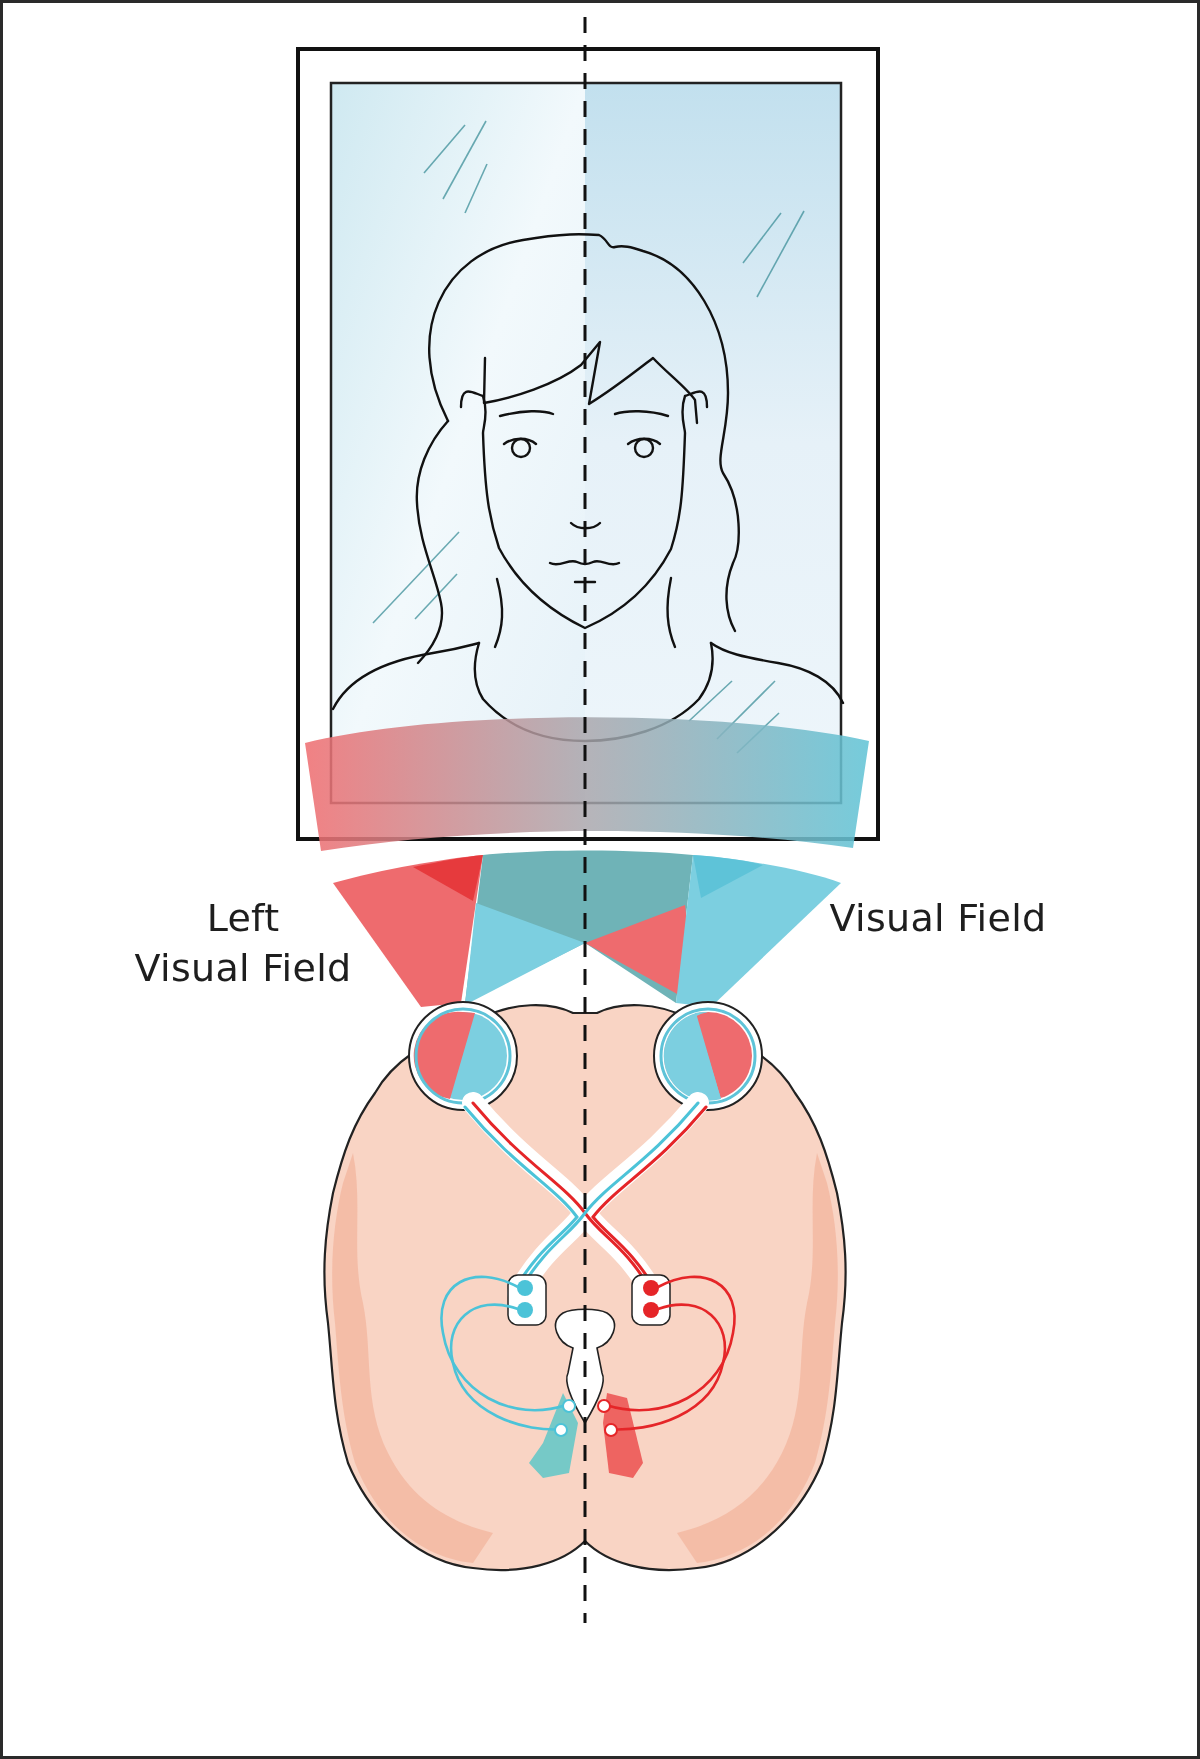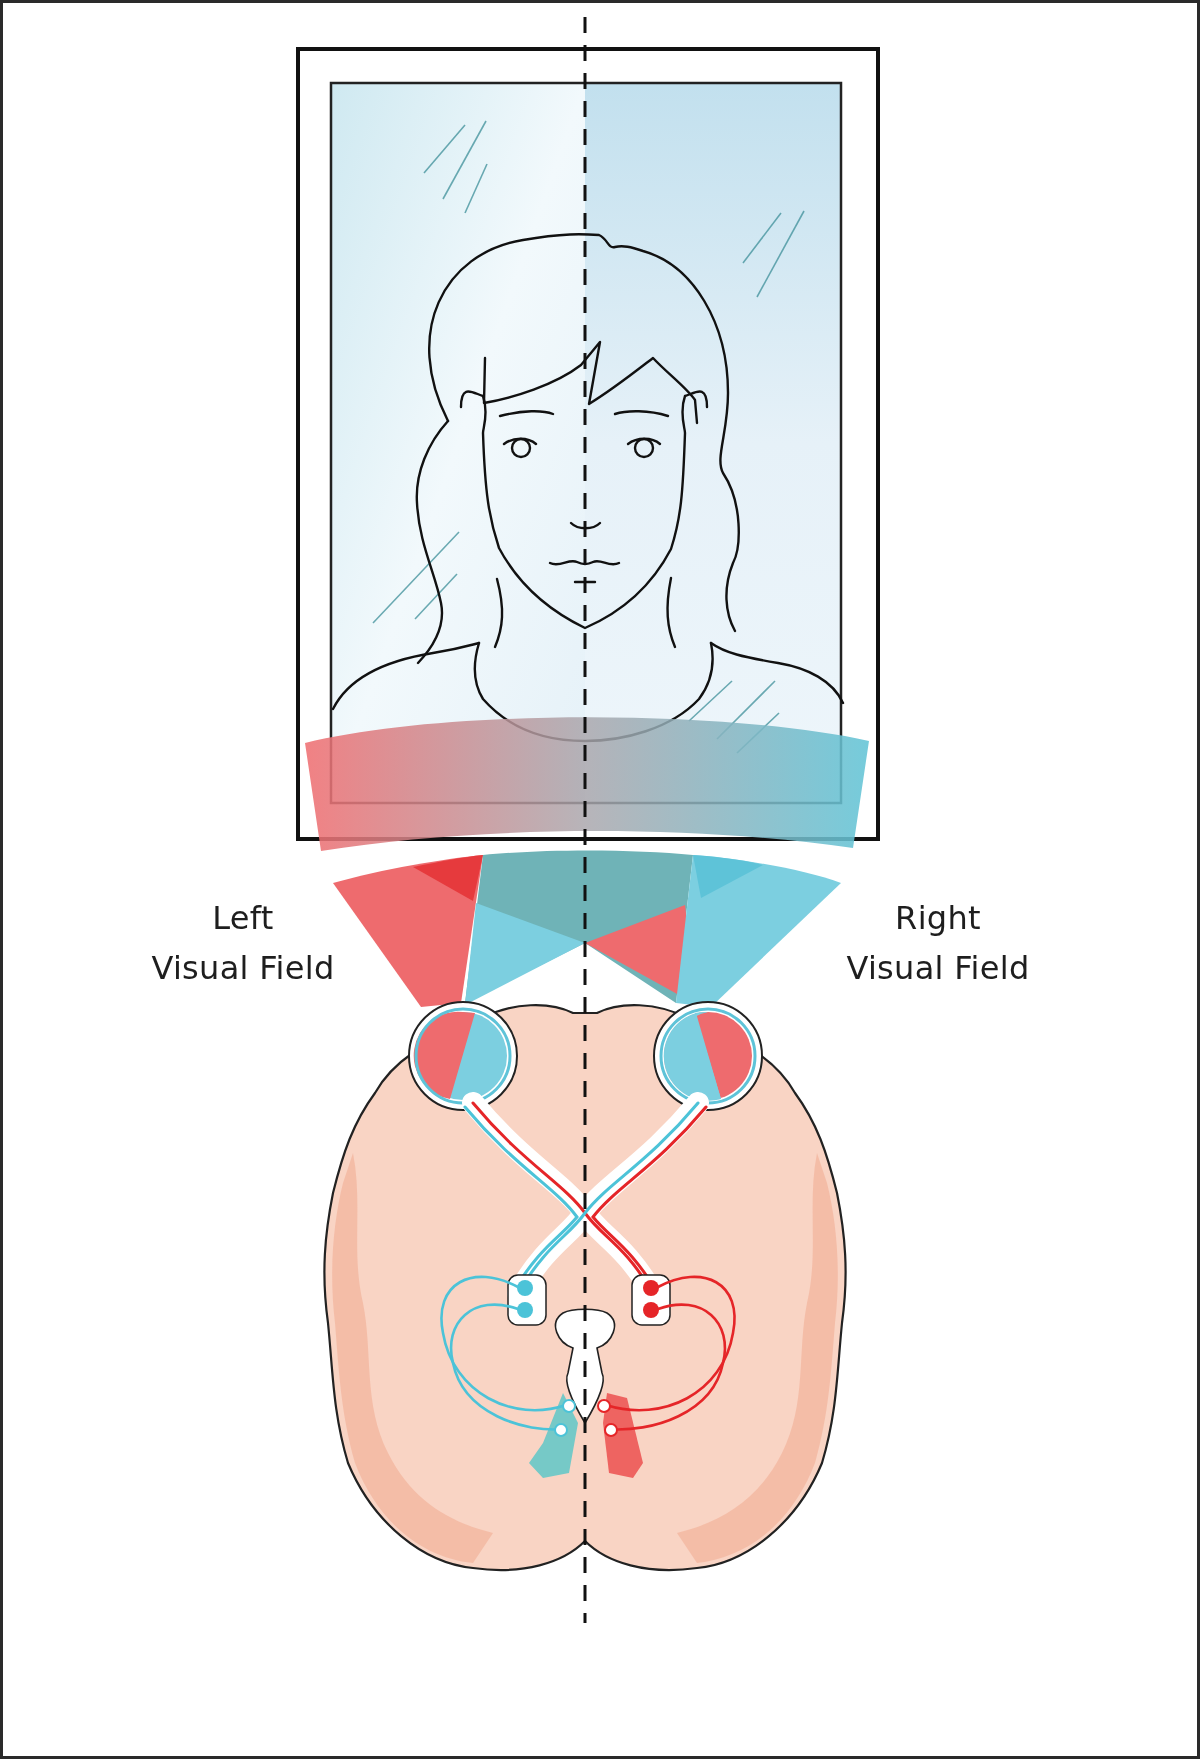--- a/index.html
+++ b/index.html
@@ -4,21 +4,21 @@
 <style>
   html, body { margin: 0; padding: 0; background: #ffffff; }
   body { width: 1200px; height: 1759px; position: relative; overflow: hidden; }
   .canvas {
     position: absolute; left: 0; top: 0; width: 1200px; height: 1759px;
     box-sizing: border-box; border: 3px solid #2a2a2a; background: #ffffff;
   }
   svg.diagram { position: absolute; left: 0; top: 0; }
   .label {
     position: absolute; font-family: "DejaVu Sans", sans-serif;
-    color: #1e1e1e; text-align: center; line-height: 50px; font-size: 32px;
+    color: #1e1e1e; text-align: center; line-height: 50px; font-size: 38px;
     letter-spacing: 0.3px;
   }
   .label span { display: block; }
   #left-label { left: 95px; top: 890px; width: 290px; }
   #right-label { left: 790px; top: 890px; width: 290px; }
   #bottom-label { left: 300px; top: 1655px; width: 600px; font-size: 40px; }
 </style>
 </head>
 <body>
 
@@ -176,17 +176,16 @@
   </g>
 
   <line x1="582" y1="14" x2="582" y2="1620" stroke="#111" stroke-width="3" stroke-dasharray="16 12"></line>
 </svg>
 
 <div class="label" id="left-label">
   <span>Left</span>
   <span>Visual Field</span>
 </div>
 <div class="label" id="right-label">
-  <span>Right</span>
   <span>Visual Field</span>
 </div>
 
 </div>
 
 </body></html>

